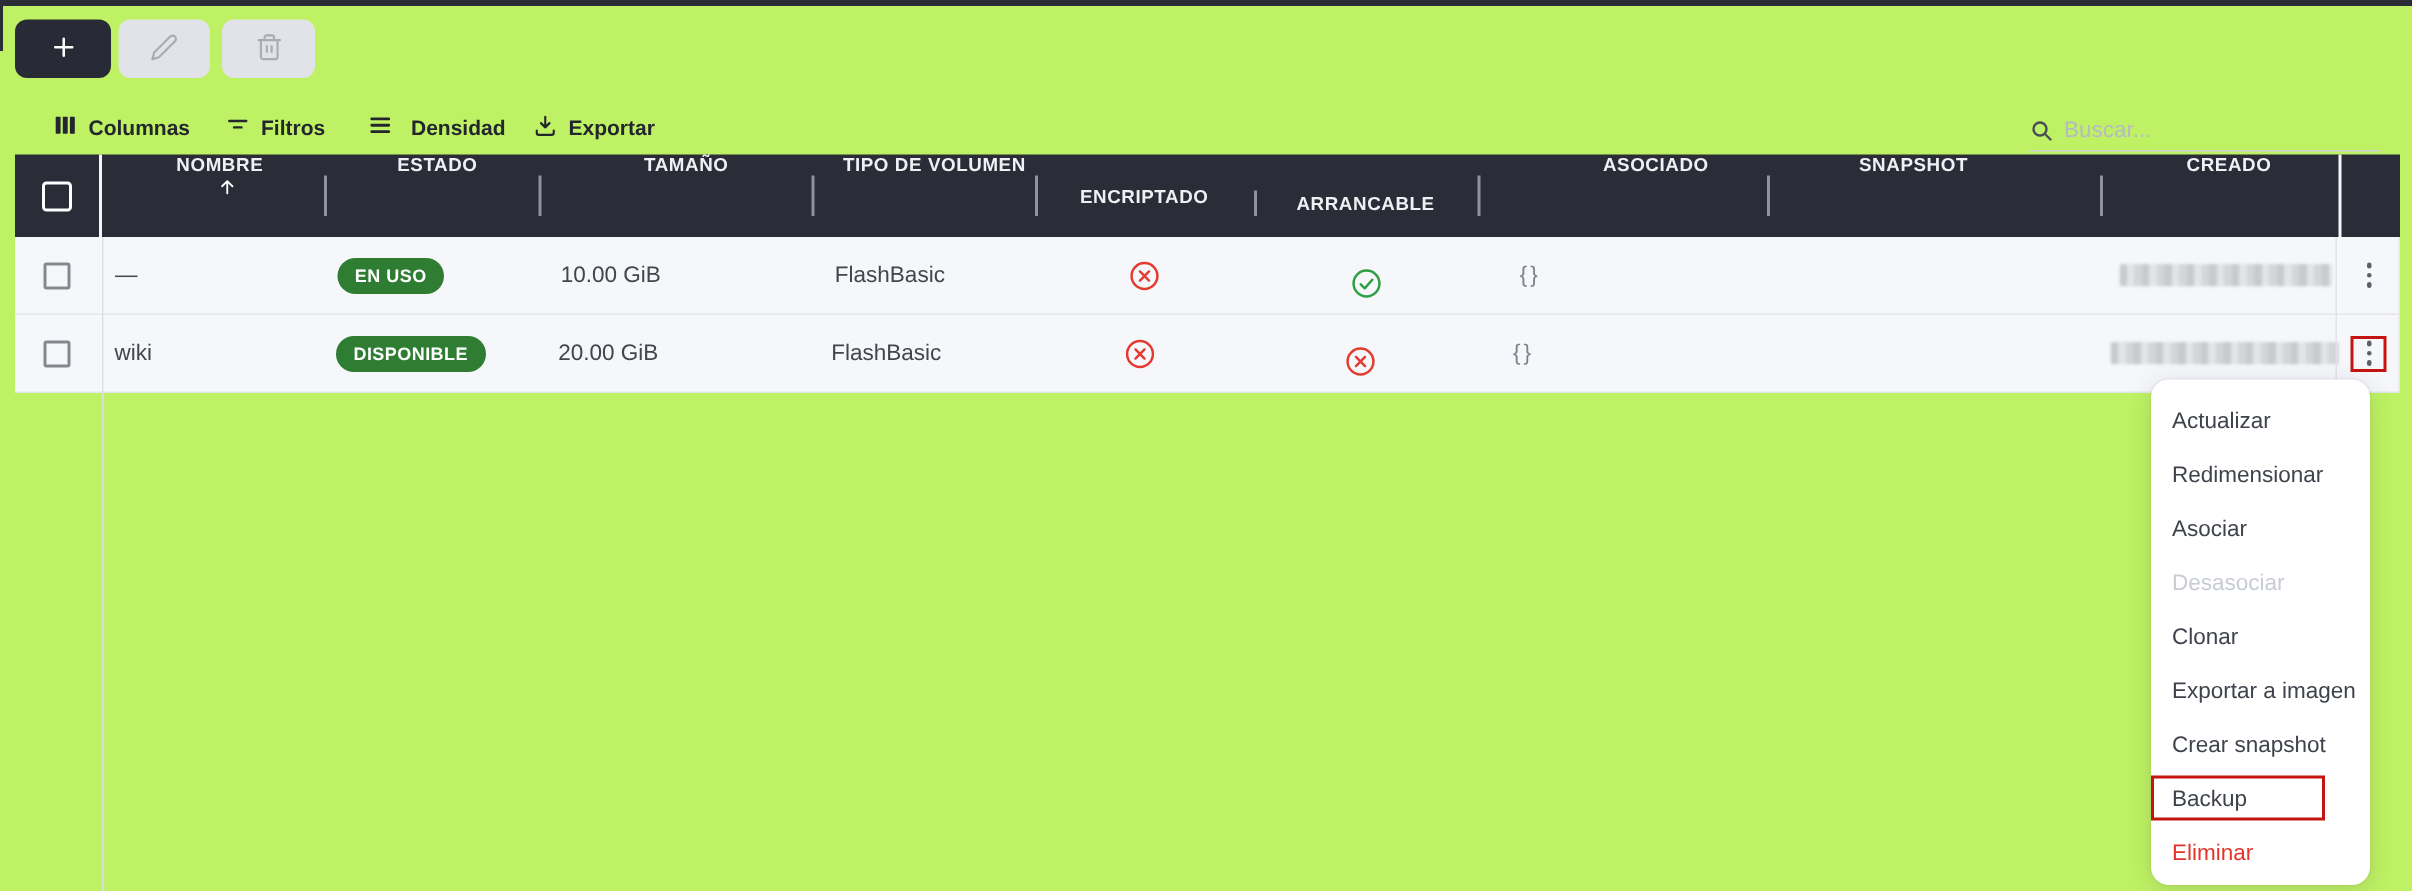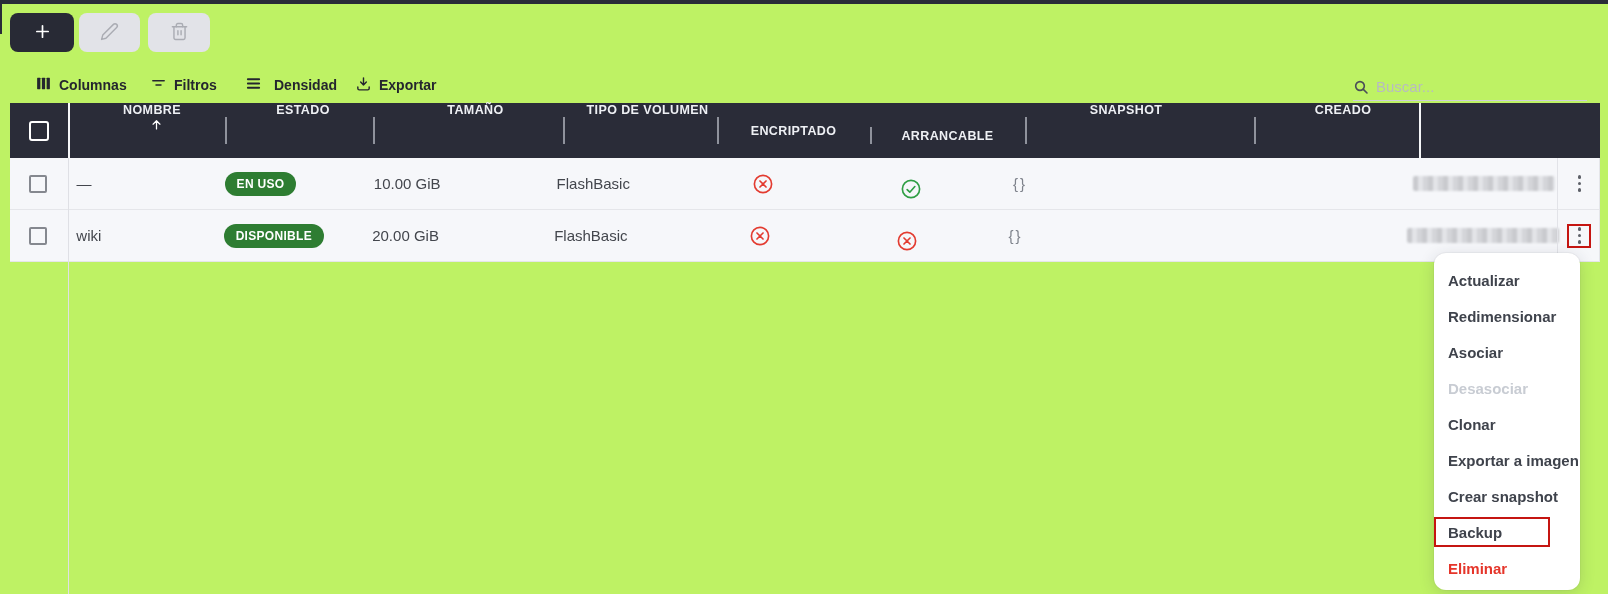--- a/index.html
+++ b/index.html
@@ -86,21 +86,21 @@
                  transform:translate(-50%,-50%); border:2px solid #c51511; pointer-events:none; }
 
   
   .vline-select  { position:absolute; left:68px;  top:158px; height:436px; width:1px; background:#dfe0e5; }
   .vline-actions { position:absolute; left:1557px; top:158px; height:104px; width:1px; background:#e2e3e8; }
   .vline-right   { position:absolute; left:1599px; top:158px; height:104px; width:1px; background:#e5e6ea; }
 
   
   .context-menu { position:absolute; left:1434px; top:253px; width:146px; height:337px;
                   background:#ffffff; border-radius:12px; padding-top:10px; z-index:10;
-                  box-shadow:0 3px 16px rgba(40,44,60,.16), 0 0 0 1px rgba(40,44,60,.04);font-weight:bold; }
+                  box-shadow:0 3px 16px rgba(40,44,60,.16), 0 0 0 1px rgba(40,44,60,.04); }
   .menu-item { position:relative; height:36px; line-height:36px; padding-left:14px; font-size:15px;
                color:#3f434c; cursor:pointer; white-space:nowrap; }
   .menu-item.st-disabled { color:#c8ccd3; cursor:default; }
   .menu-item.st-danger { color:#e5352a; }
   .menu-item.st-highlighted::after { content:""; position:absolute; left:0; top:2px; width:112px;
                height:26px; border:2px solid #c51511; pointer-events:none; }
 </style>
 </head>
 <body>
 
@@ -199,20 +199,23 @@
           <span>TAMAÑO</span>
         </div>
       <div class="th c4 div-short">
           <span>TIPO DE VOLUMEN</span>
         </div>
       <div class="th c5 div-short">
           <span>ENCRIPTADO</span>
         </div>
       <div class="th c6 div-short">
           <span>ARRANCABLE</span>
+        </div>
+      <div class="th c7 div-short">
+          <span>ASOCIADO</span>
         </div>
       <div class="th c8 div-short">
           <span>SNAPSHOT</span>
         </div>
       <div class="th c9 div-short">
           <span>CREADO</span>
         </div>
       <div class="th c10 div-full"></div>
     </div>
 

